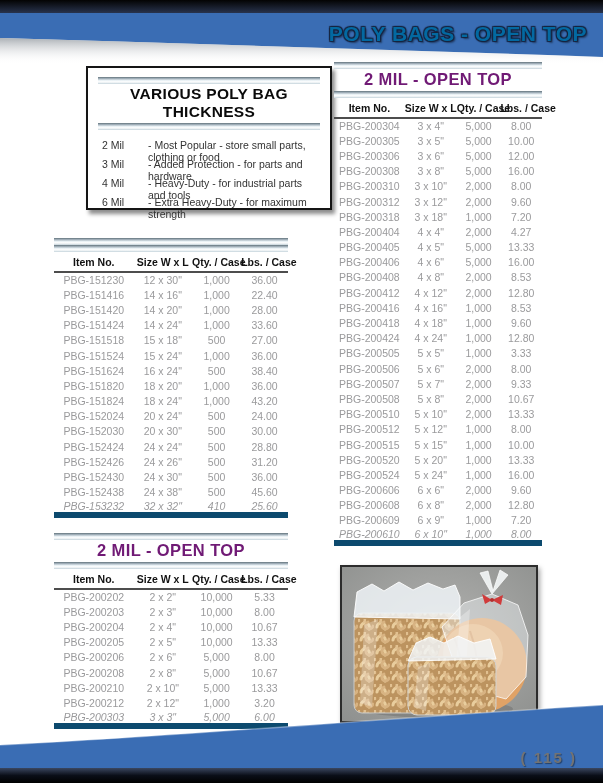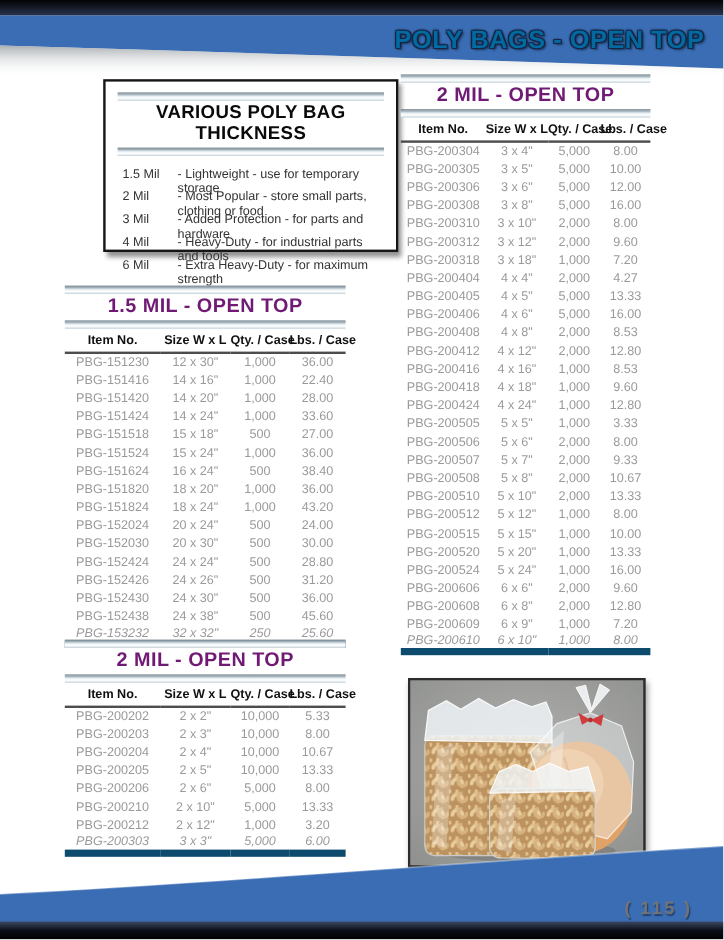--- a/index.html
+++ b/index.html
@@ -104,24 +104,20 @@
     </svg>
     <div class="page-title">POLY BAGS - OPEN TOP</div>
   </div>
 
   <div class="thickness-box">
     <div class="metal-strip first"></div>
     <div class="box-title">VARIOUS POLY BAG THICKNESS</div>
     <div class="metal-strip"></div>
     <div class="thickness-list">
       <div class="thickness-item">
-        <span class="mil">1.5 Mil</span>
-        <span class="desc">- Lightweight - use for temporary storage</span>
-      </div>
-      <div class="thickness-item">
         <span class="mil">2 Mil</span>
         <span class="desc">- Most Popular - store small parts, clothing or food</span>
       </div>
       <div class="thickness-item">
         <span class="mil">3 Mil</span>
         <span class="desc">- Added Protection - for parts and hardware</span>
       </div>
       <div class="thickness-item">
         <span class="mil">4 Mil</span>
         <span class="desc">- Heavy-Duty - for industrial parts and tools</span>
@@ -129,21 +125,20 @@
       <div class="thickness-item">
         <span class="mil">6 Mil</span>
         <span class="desc">- Extra Heavy-Duty - for maximum strength</span>
       </div>
     </div>
   </div>
 
   <div class="tbl-block" id="tbl-15mil">
     <div class="band">
       <div class="strip"></div>
-      <div class="tbl-title">1.5 MIL - OPEN TOP</div>
       <div class="strip"></div>
     </div>
     <table class="ptable">
         <thead>
           <tr>
             <th>Item No.</th>
             <th>Size W x L</th>
             <th>Qty. / Case</th>
             <th>Lbs. / Case</th>
           </tr>
@@ -235,21 +230,21 @@
           </tr>
           <tr>
             <td>PBG-152438</td>
             <td>24 x 38"</td>
             <td>500</td>
             <td>45.60</td>
           </tr>
           <tr>
             <td>PBG-153232</td>
             <td>32 x 32"</td>
-            <td>250</td>
+            <td>410</td>
             <td>25.60</td>
           </tr>
         </tbody>
       </table>
   </div>
 
   <div class="tbl-block" id="tbl-2mil-a">
     <div class="band">
       <div class="strip"></div>
       <div class="tbl-title">2 MIL - OPEN TOP</div>
@@ -287,20 +282,26 @@
             <td>PBG-200205</td>
             <td>2 x 5"</td>
             <td>10,000</td>
             <td>13.33</td>
           </tr>
           <tr>
             <td>PBG-200206</td>
             <td>2 x 6"</td>
             <td>5,000</td>
             <td>8.00</td>
+          </tr>
+          <tr>
+            <td>PBG-200208</td>
+            <td>2 x 8"</td>
+            <td>5,000</td>
+            <td>10.67</td>
           </tr>
           <tr>
             <td>PBG-200210</td>
             <td>2 x 10"</td>
             <td>5,000</td>
             <td>13.33</td>
           </tr>
           <tr>
             <td>PBG-200212</td>
             <td>2 x 12"</td>

